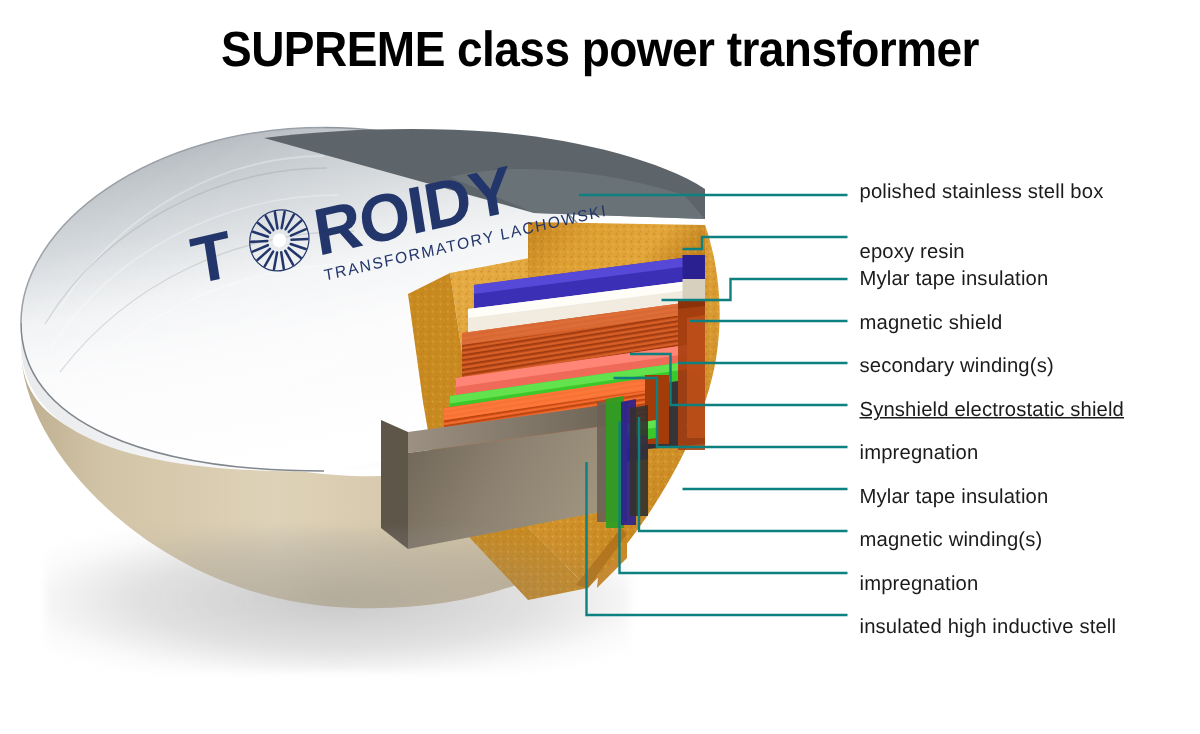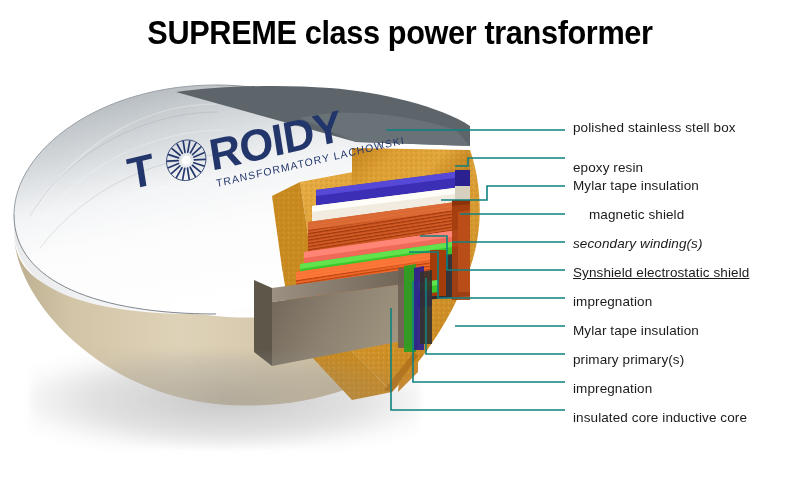--- a/index.html
+++ b/index.html
@@ -310,23 +310,23 @@
       <polyline points="565,326 455,326" fill="none" stroke="#0f8080" stroke-width="1.6"></polyline>
       <polyline points="565,354 426,354 426,278 426,278" fill="none" stroke="#0f8080" stroke-width="1.6"></polyline>
       <polyline points="565,382 413,382 413,281 413,281" fill="none" stroke="#0f8080" stroke-width="1.6"></polyline>
       <polyline points="565,410 391,410 391,308 391,308" fill="none" stroke="#0f8080" stroke-width="1.6"></polyline>
     </svg>
 
   <div class="labels">
       <div class="label" style="top: 0px;">polished stainless stell box</div>
       <div class="label" style="top: 40px;">epoxy resin</div>
       <div class="label" style="top: 58px;">Mylar tape insulation</div>
-      <div class="label" style="top: 87px; margin-left: 16px;">magnetic shield</div>
-      <div class="label" style="top: 116px; font-style: italic;">secondary winding(s)</div>
+      <div class="label" style="top: 87px;">magnetic shield</div>
+      <div class="label" style="top: 116px;">secondary winding(s)</div>
       <div class="label" style="top: 145px; text-decoration: underline;">Synshield electrostatic shield</div>
       <div class="label" style="top: 174px;">impregnation</div>
       <div class="label" style="top: 203px;">Mylar tape insulation</div>
-      <div class="label" style="top: 232px;">primary primary(s)</div>
+      <div class="label" style="top: 232px;">magnetic winding(s)</div>
       <div class="label" style="top: 261px;">impregnation</div>
-      <div class="label" style="top: 290px;">insulated core inductive core</div>
+      <div class="label" style="top: 290px;">insulated high inductive stell</div>
     </div>
 
 </div>
 
 </body></html>

